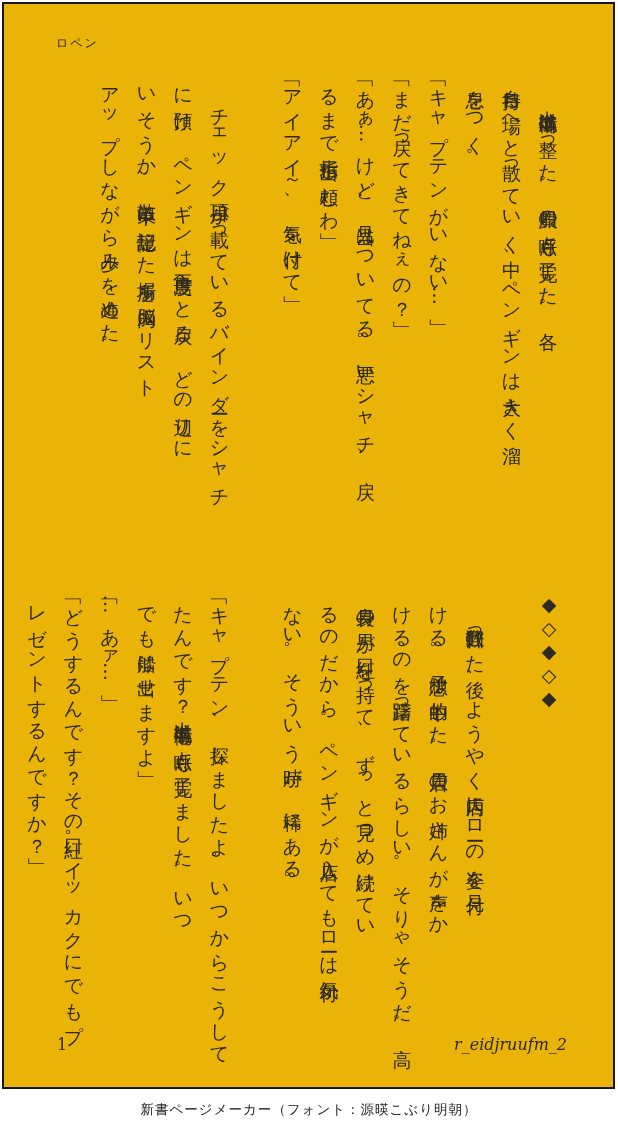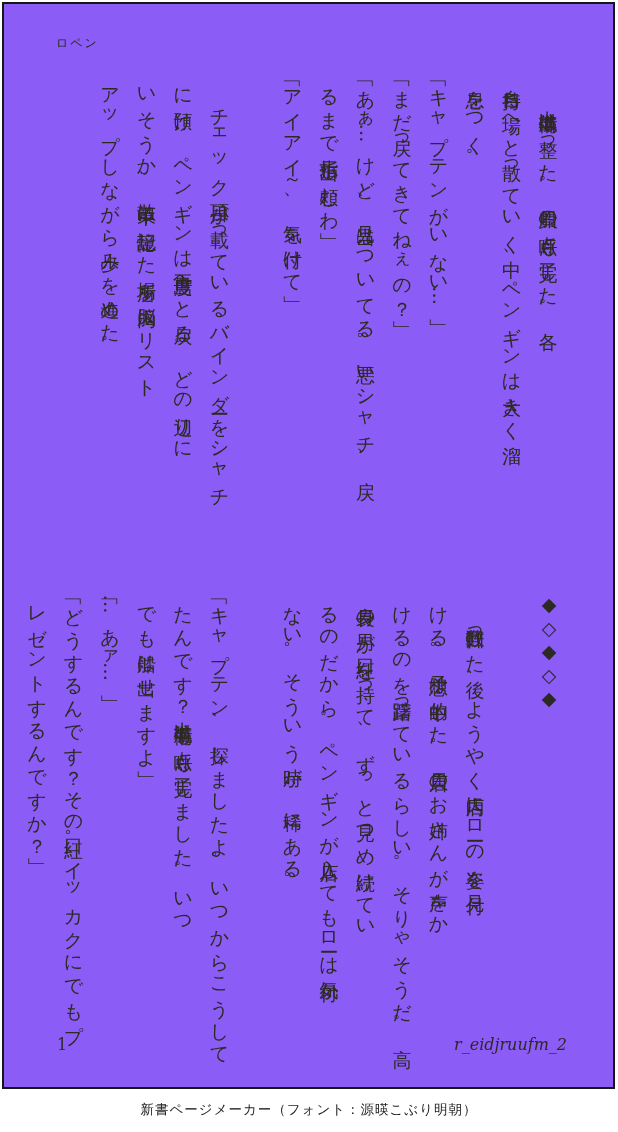--- a/index.html
+++ b/index.html
@@ -2,21 +2,21 @@
 <html><head>
 <meta charset="utf-8">
 <style>
   html,body{margin:0;padding:0;background:#ffffff;}
   body{
     width:618px;height:1132px;position:relative;overflow:hidden;
     font-family:"DejaVu Serif","Liberation Serif",serif;
   }
   .page{
     position:absolute;left:2px;top:2px;width:613px;height:1087px;
-    box-sizing:border-box;border:2px solid #161616;background:#8b5cf6;
+    box-sizing:border-box;border:2px solid #161616;background:#eab308;
   }
   .page-header{
     position:absolute;left:52px;top:31px;
     font-size:12px;letter-spacing:2px;color:#2d2923;
   }
   .band{
     position:absolute;right:46px;height:472px;
     writing-mode:vertical-rl;text-orientation:mixed;
     font-size:19px;line-height:36.5px;letter-spacing:1.6px;
     color:#2d2923;white-space:pre;

